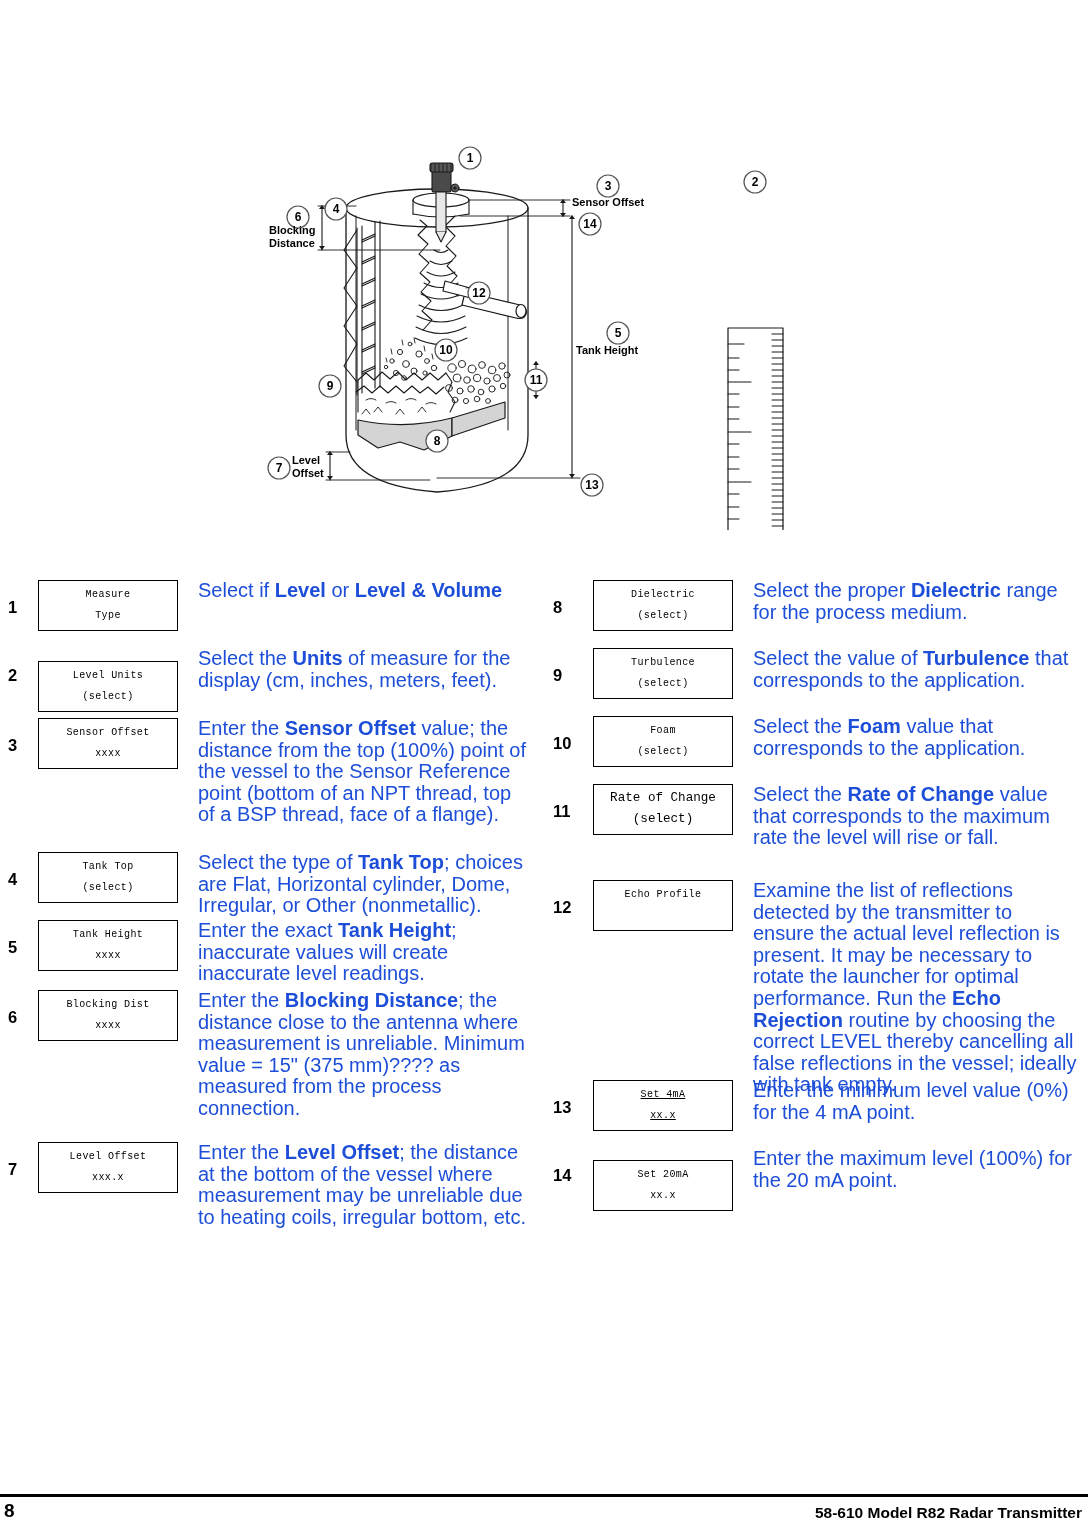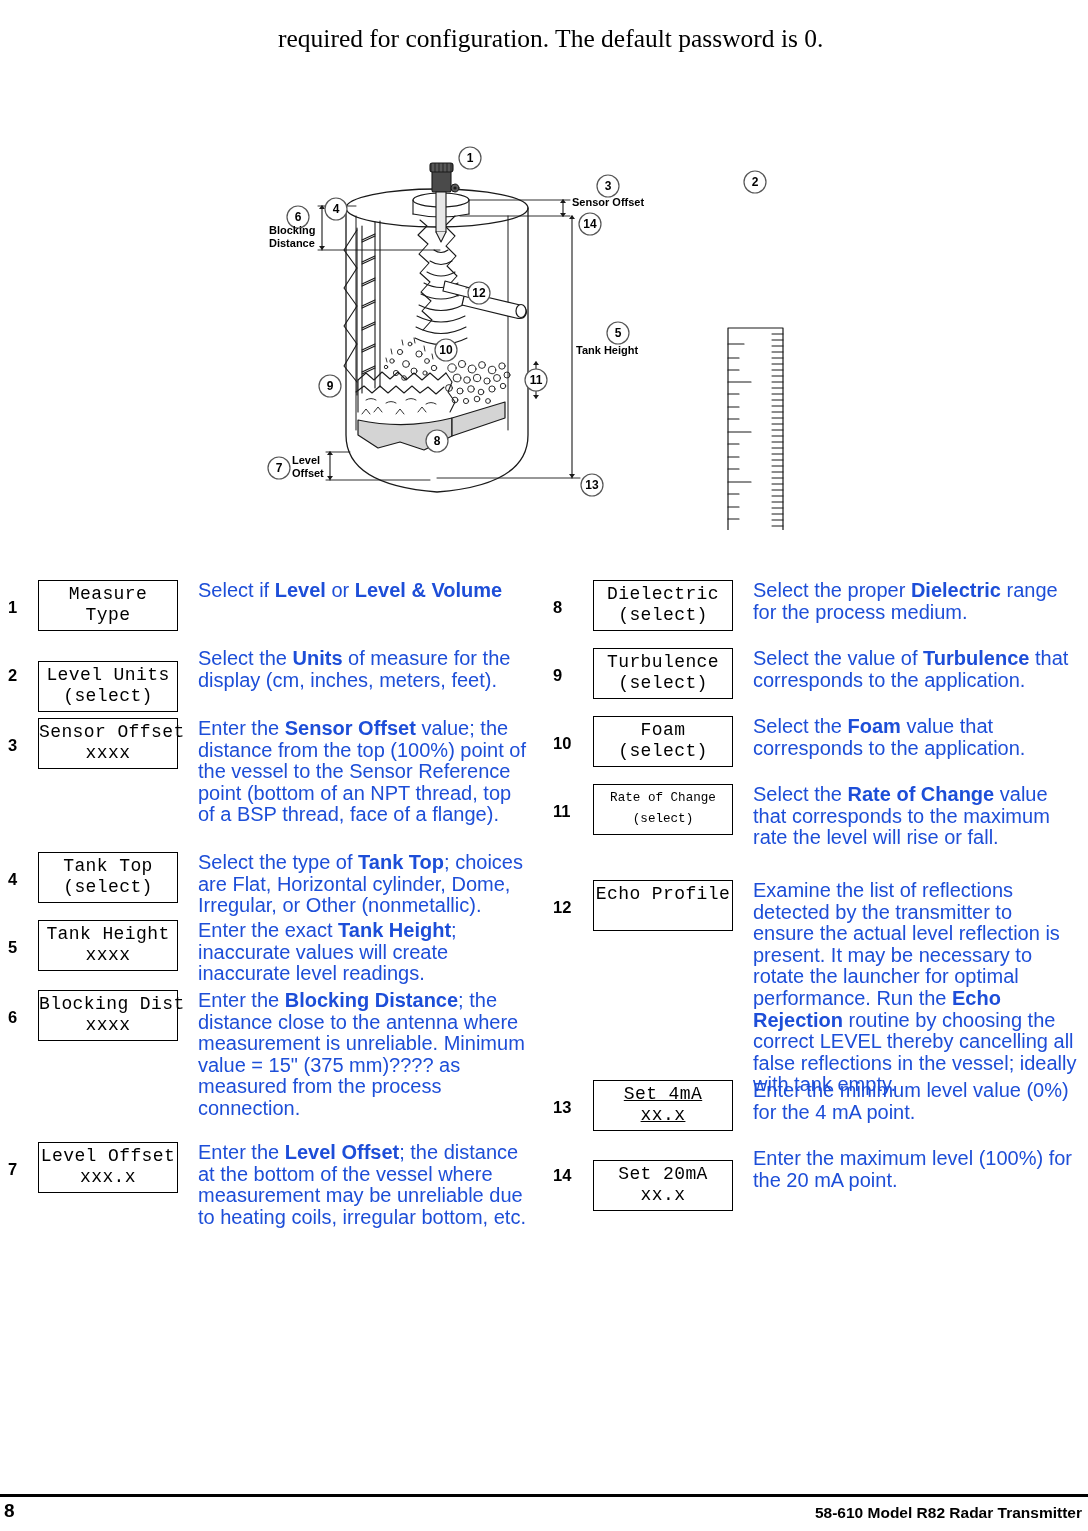--- a/index.html
+++ b/index.html
@@ -56,21 +56,21 @@
     font-weight: 700;
     color: #000;
   }
   .lcd {
     position: absolute;
     left: 30px;
     width: 140px;
     border: 1.6px solid #000;
     background: #ffffff;
     font-family: "Liberation Mono", monospace;
-    font-size: 18px;
+    font-size: 10px;
     line-height: 21px;
     text-align: center;
     color: #000;
     padding: 3px 0 4px 0;
     letter-spacing: 0.4px;
     white-space: pre;
   }
   .lcd.narrow { font-size: 12.6px; letter-spacing: 0px; }
   .lcd .ln { display: block; min-height: 21px; }
 
@@ -108,21 +108,20 @@
   }
 
   
   .dg-label { font-family: "Liberation Sans", sans-serif; font-size: 11px; font-weight: 700; fill: #000; }
   .dg-num   { font-family: "Liberation Sans", sans-serif; font-size: 12px; font-weight: 700; fill: #000; text-anchor: middle; }
 </style>
 </head>
 <body>
 
 <div id="intro">
-  <div>required for configuration. The default password is 0.</div>
 </div>
 
 <div id="diagram">
 <svg width="1088" height="400" viewBox="0 0 1088 400" xmlns="http://www.w3.org/2000/svg">
   <g fill="none" stroke="#1a1a1a" stroke-width="1.2" stroke-linejoin="round" stroke-linecap="round">
 
     <g>
 
       <path d="M346,78 L346,305 Q346,355 437,362 Q528,355 528,305 L528,78" stroke-width="1.3"></path>
 

